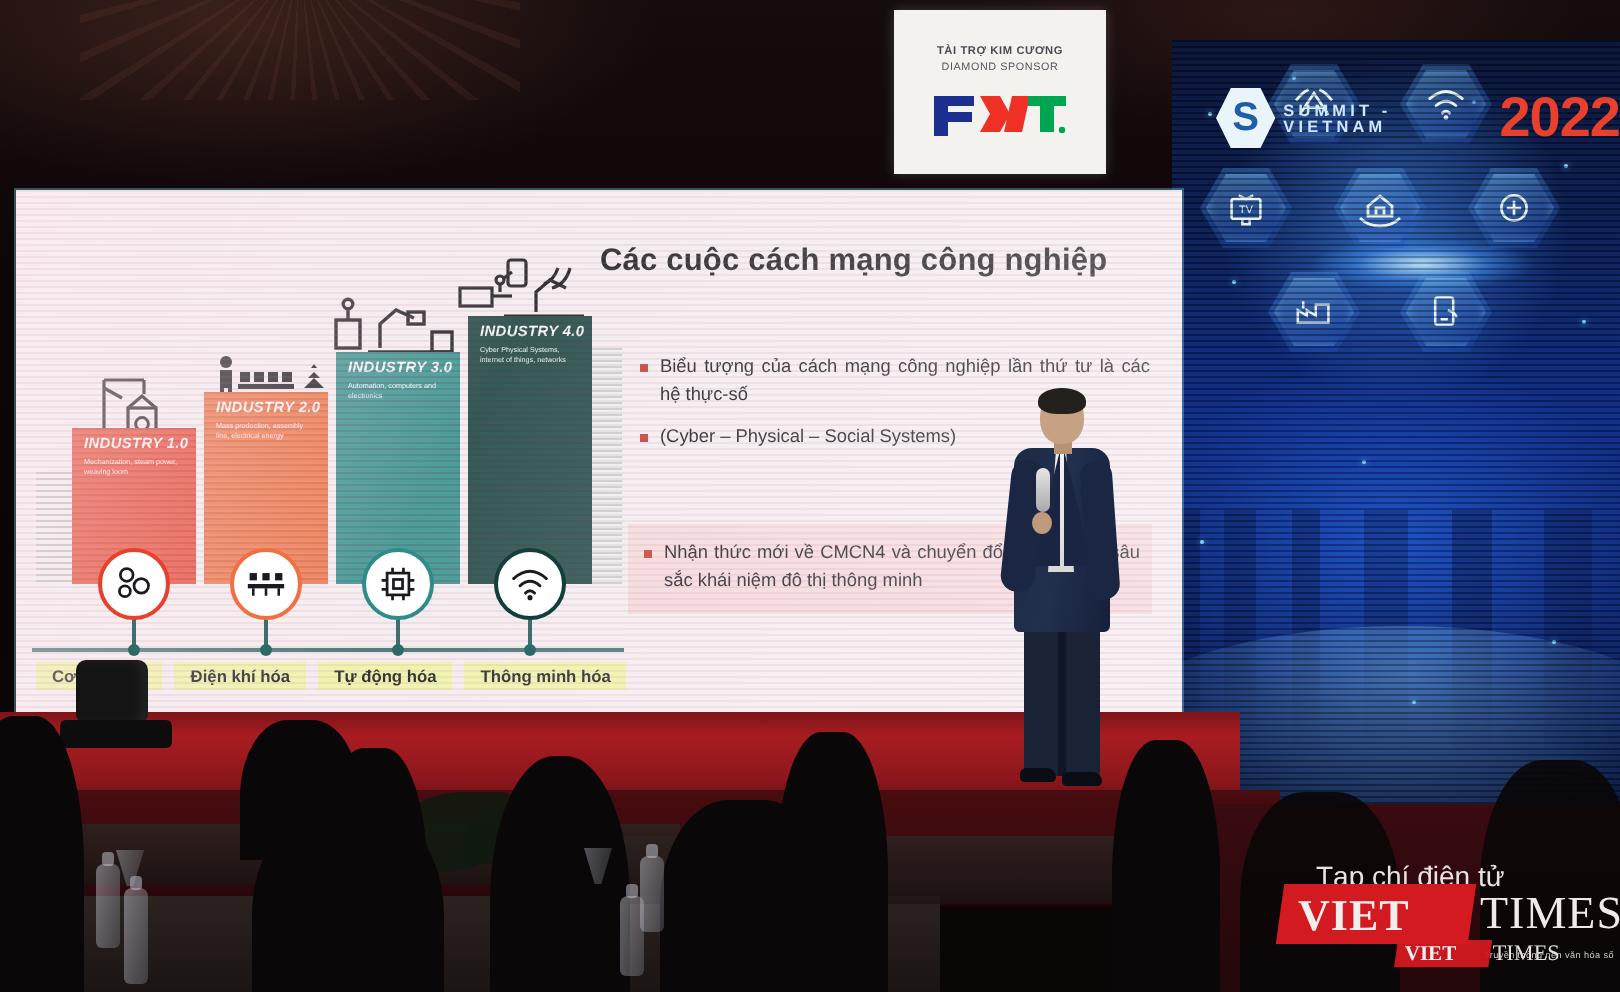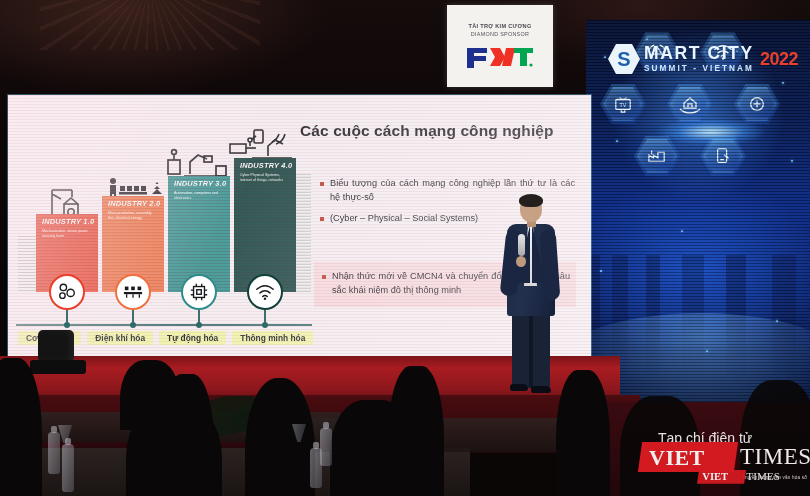--- a/index.html
+++ b/index.html
@@ -167,21 +167,21 @@
   .sc { position:absolute; left:608px; top:44px; display:flex; align-items:center; gap:4px; }
   .sc-hex {
     width:32px; height:30px;
     clip-path:polygon(25% 0%,75% 0%,100% 50%,75% 100%,25% 100%,0% 50%);
     background:#e9f4fb; display:flex; align-items:center; justify-content:center;
   }
   .sc-hex .s { font-size:20px; font-weight:bold; color:#1f5fa8; line-height:1; }
   .sc-words { line-height:1; }
   .sc-main { font-size:17.5px; font-weight:bold; color:#eaf6ff; letter-spacing:1.6px; }
   .sc-sub { font-size:8.2px; font-weight:bold; color:#cfe8ff; letter-spacing:2.1px; margin-top:2px;}
-  .sc-year { font-size:18px; font-weight:bold; color:#e8402a; letter-spacing:-.5px; line-height:1; margin-left:2px; }
+  .sc-year { font-size:28px; font-weight:bold; color:#e8402a; letter-spacing:-.5px; line-height:1; margin-left:2px; }
 
   
   .stage-floor {
     position:absolute; left:0; top:356px; width:620px; height:48px;
     background:linear-gradient(180deg,#7c1418 0%, #a81c21 25%, #8c171c 70%, #5d0f13 100%);
   }
   .stage-skirt {
     position:absolute; left:0; top:395px; width:640px; height:58px;
     background:linear-gradient(180deg,#4a0c10 0%, #360a0d 60%, #23060a 100%);
   }
@@ -360,21 +360,20 @@
           </g>
         </svg>
     </div>
   </div>
 
   <div class="sc">
     <div class="sc-hex">
       <span class="s">S</span>
     </div>
     <div class="sc-words">
-      <div class="sc-main">MART CITY</div>
       <div class="sc-sub">SUMMIT - VIETNAM</div>
     </div>
     <div class="sc-year">2022</div>
   </div>
 
   <div class="fpt">
     <div class="sp1">TÀI TRỢ KIM CƯƠNG</div>
     <div class="sp2">DIAMOND SPONSOR</div>
     <div class="logo">
       <svg width="70" height="26" viewBox="0 0 70 26">

